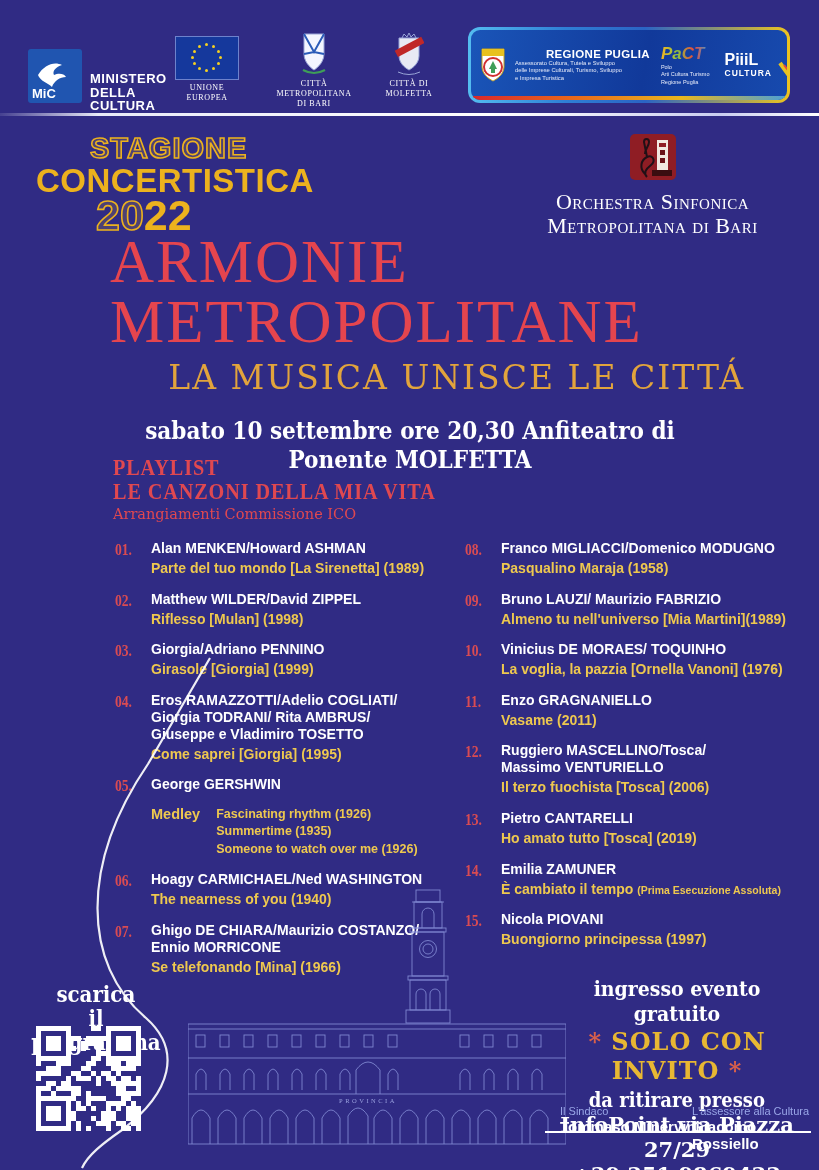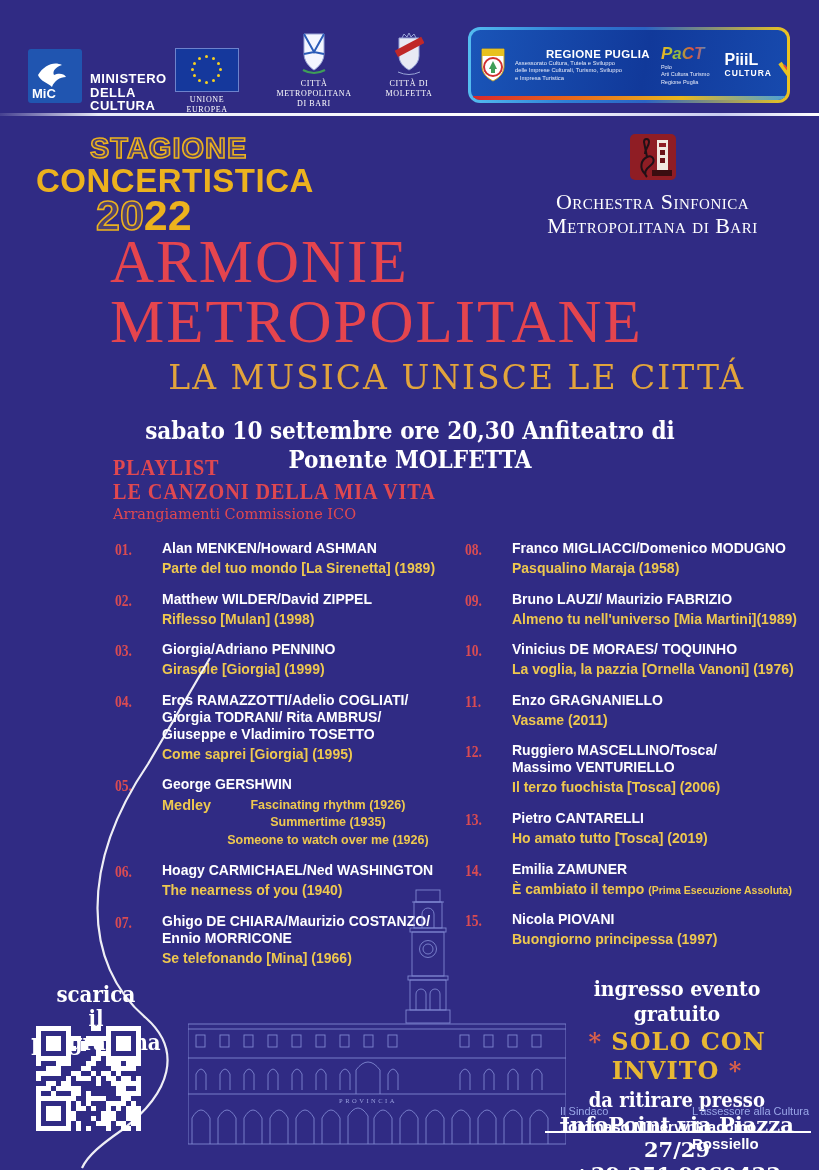--- a/index.html
+++ b/index.html
@@ -57,28 +57,28 @@
   .dateline{position:absolute;left:60px;top:416px;width:700px;text-align:center;
             font-family:"DejaVu Serif",serif;font-weight:bold;font-size:24px;color:#fff;}
 
   
   .pl-head{position:absolute;left:113px;top:456px;color:#e04850;}
   .pl-h1{font-family:"Liberation Serif",serif;font-weight:bold;font-size:23px;line-height:1.05;letter-spacing:1px;}
   .pl-h3{font-family:"DejaVu Serif",serif;font-weight:normal;font-size:14.5px;margin-top:2px;color:#e04850;}
   .col{position:absolute;top:540px;}
   .col-left{left:115px;width:335px;}
   .col-right{left:465px;width:352px;}
-  .item{display:flex;gap:21px;margin-bottom:13px;}
+  .item{display:flex;gap:10px;margin-bottom:13px;}
   .num{flex:none;width:26px;color:#d94b52;font-family:"Liberation Serif",serif;font-weight:bold;
        font-size:17px;transform:scaleX(.8);transform-origin:left top;}
   .lines{min-width:0;}
   .authors{font-weight:bold;font-size:14px;line-height:1.22;color:#fff;white-space:pre-line;}
   .song{font-weight:bold;font-size:14px;line-height:1.25;color:#eec84f;margin-top:3px;}
   .note{font-size:10.5px;font-weight:bold;}
-  .medley-row{display:flex;gap:16px;margin-top:3px;text-align:center;}
+  .medley-row{display:flex;gap:16px;margin-top:12px;}
   .medley-label{color:#eec84f;font-weight:bold;font-size:14.5px;}
   .medley-lines{color:#eec84f;font-weight:bold;font-size:12.5px;line-height:1.4;}
 
   
   .dl{position:absolute;left:18px;top:982px;width:156px;text-align:center;
       font-family:"DejaVu Serif",serif;font-weight:bold;font-size:22px;line-height:1.1;}
   .qr{position:absolute;left:36px;top:1026px;width:105px;height:105px;}
   .ingresso{position:absolute;left:538px;top:976px;width:278px;text-align:center;
             font-family:"DejaVu Serif",serif;font-weight:bold;line-height:1.2;}
   .ing1{font-size:21px;}
@@ -102,21 +102,21 @@
       </svg>
       <span class="mic-txt">MiC</span>
     </div>
     <div class="mic-title">
       <div>MINISTERO</div>
       <div>DELLA</div>
       <div>CULTURA</div>
     </div>
   </div>
 
-  <div class="abs" style="left:170px;top:48px;width:74px;text-align:center;">
+  <div class="abs" style="left:170px;top:36px;width:74px;text-align:center;">
     <div class="euflag">
       <span class="eustar" style="left:29px;top:6px;"></span>
         <span class="eustar" style="left:36px;top:8px;"></span>
       <span class="eustar" style="left:41px;top:13px;"></span>
         <span class="eustar" style="left:43px;top:19px;"></span>
       <span class="eustar" style="left:41px;top:25px;"></span>
         <span class="eustar" style="left:36px;top:30px;"></span>
       <span class="eustar" style="left:29px;top:32px;"></span>
         <span class="eustar" style="left:22px;top:30px;"></span>
       <span class="eustar" style="left:17px;top:25px;"></span>

